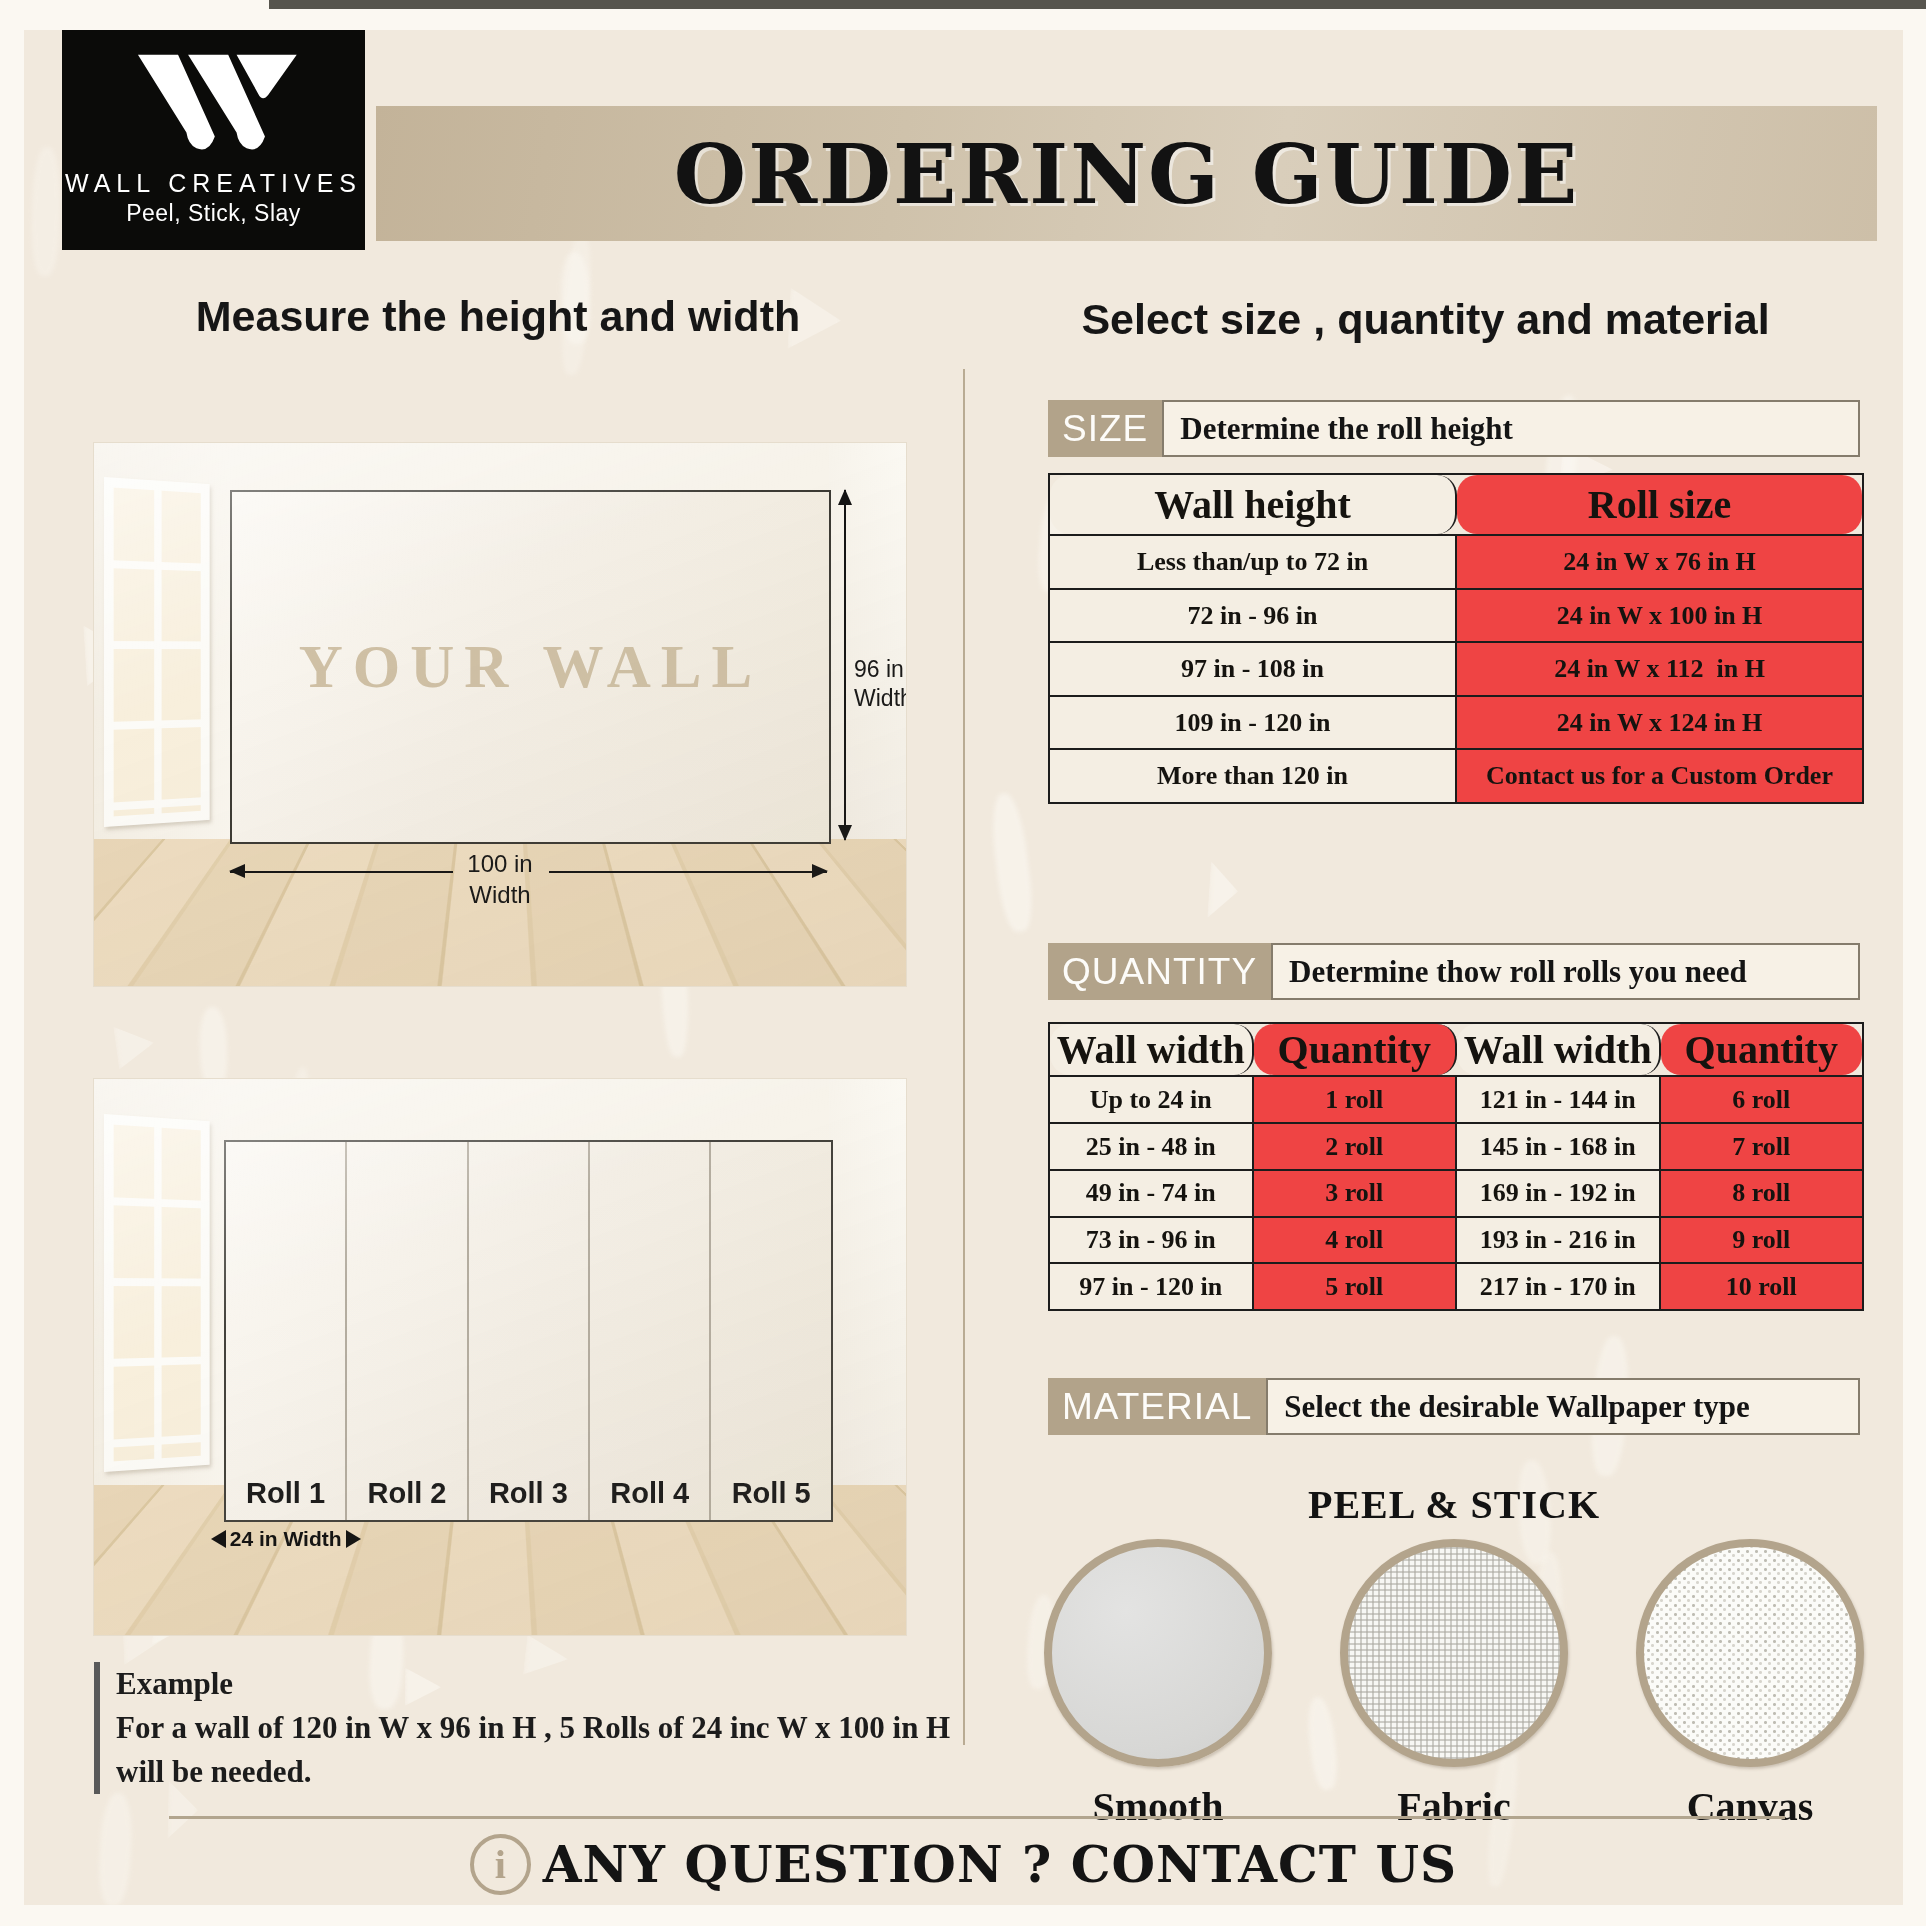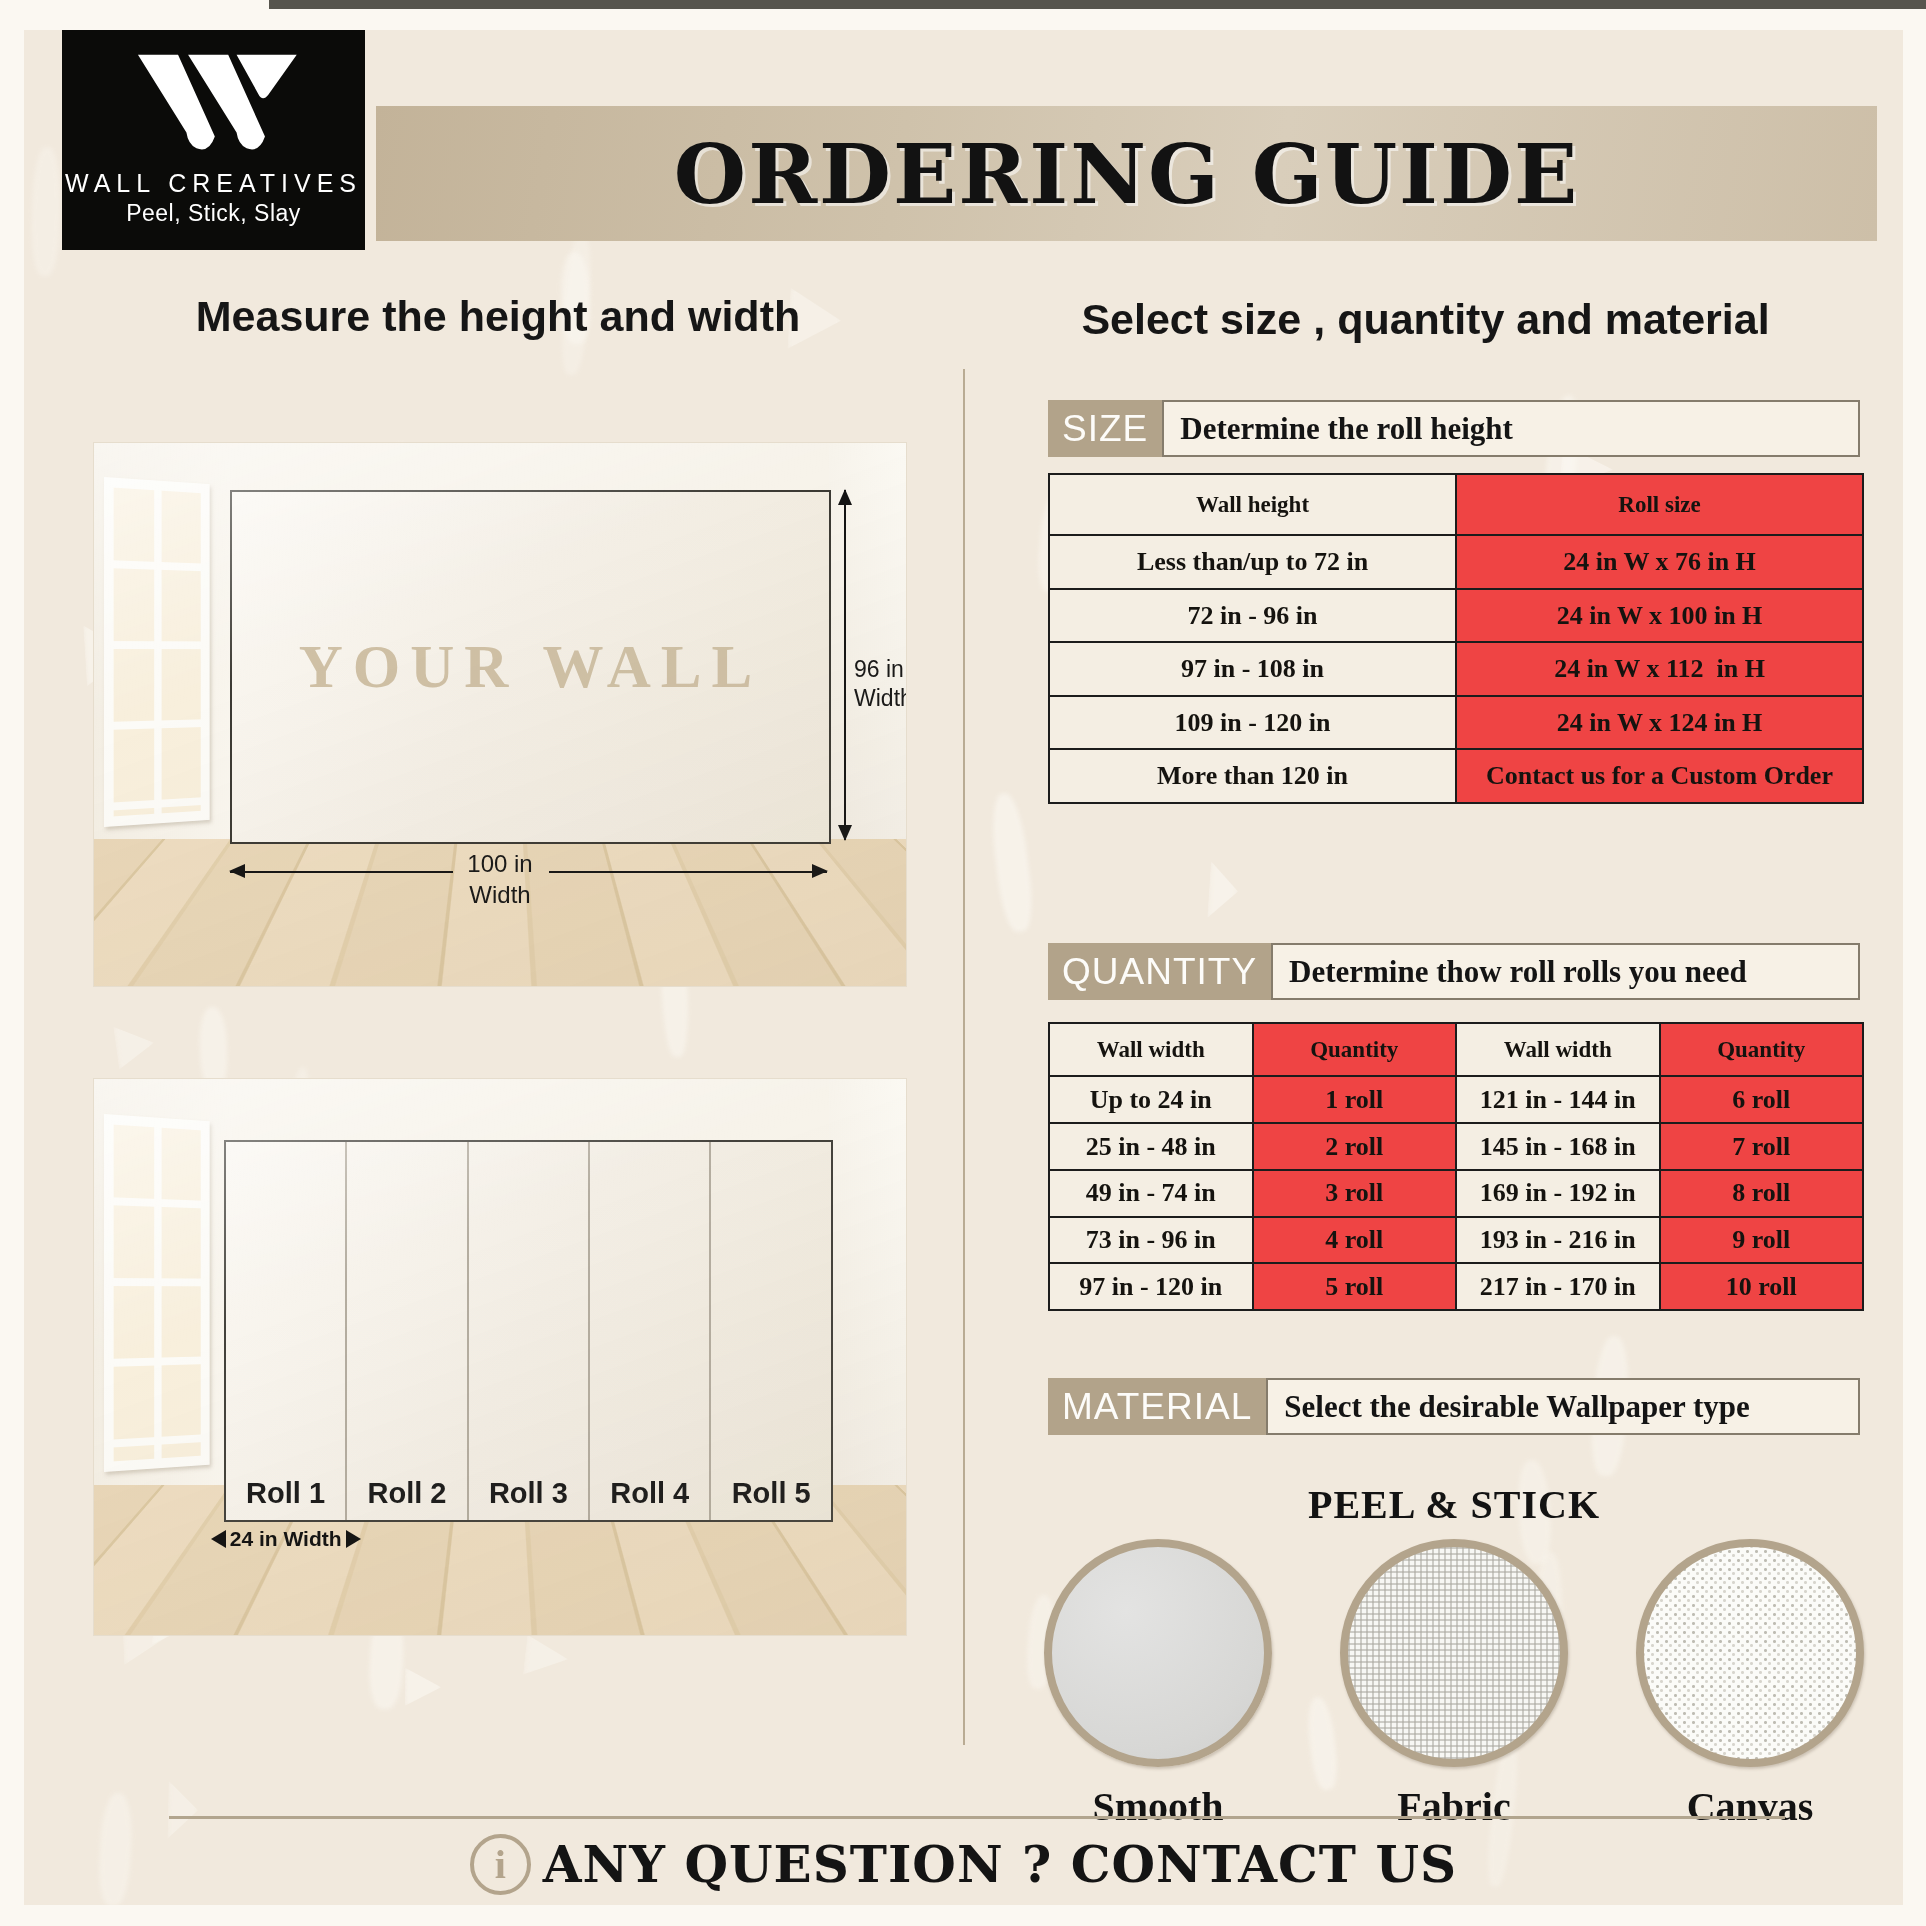--- a/index.html
+++ b/index.html
@@ -89,21 +89,21 @@
   .tbl{position:absolute;left:1024px;display:flex;flex-direction:column;border:2px solid #1c1c1c;}
   #size-table{top:443px;width:812px;height:327px;}
   #qty-table{top:992px;width:812px;height:285px;}
   .tbl-row{flex:1;display:flex;border-bottom:2px solid #1c1c1c;}
   .tbl-row:last-child{border-bottom:none;}
   .tbl-row.tbl-head{flex:1.15;}
   .tbl-cell{flex:1;display:flex;align-items:center;justify-content:center;text-align:center;
      font-family:"Liberation Serif",serif;font-weight:700;color:#15130f;font-size:26px;
      border-right:2px solid #1c1c1c;white-space:pre-wrap;padding:0 4px;}
   .tbl-cell:last-child{border-right:none;}
-  .tbl-head .tbl-cell{font-size:23px;}
+  .tbl-head .tbl-cell{font-size:40px;border-radius:20px;}
   .cell-light{background:#f4eee3;}
   .cell-tan{background:#ef4444;}
 
   .peel-stick{position:absolute;left:1024px;top:1451px;width:812px;text-align:center;
      font-family:"Liberation Serif",serif;font-weight:700;font-size:40px;color:#131313;letter-spacing:1px;}
   .materials{position:absolute;left:1012px;top:1509px;width:836px;display:flex;justify-content:space-between;}
   .mat-item{display:flex;flex-direction:column;align-items:center;width:244px;}
   .mat-circle{width:212px;height:212px;border-radius:50%;border:8px solid #b3a48c;box-shadow:1px 2px 3px rgba(90,75,55,.25);}
   .tex-smooth{background:radial-gradient(circle at 35% 30%,#e3e3e2,#d7d7d5 70%,#cfcfcd);}
   .tex-fabric{background-color:#f7f7f4;
@@ -240,20 +240,25 @@
           </div>
         </div>
       <div class="roll-width-arrow">
         <span class="tri-l"></span>
         <span>24 in Width</span>
         <span class="tri-r"></span>
       </div>
       <div class="room-shade"></div>
     </div>
 
+    <div class="example">
+      <div>Example</div>
+      <div>For a wall of 120 in W x 96 in H , 5 Rolls of 24 inc W x 100 in H</div>
+      <div>will be needed.</div>
+    </div>
 
     <div class="divider-v"></div>
     <div class="col-heading" id="right-heading">Select size , quantity and material</div>
 
     <div class="section-row" id="size-row">
       <div class="section-label">SIZE</div>
       <div class="section-sub">Determine the roll height</div>
     </div>
     <div class="tbl" id="size-table">
         <div class="tbl-row tbl-head">

